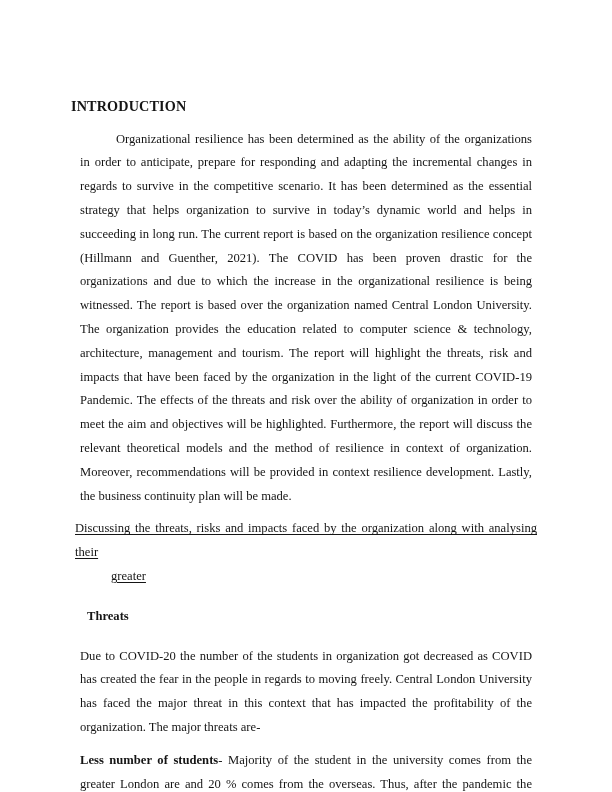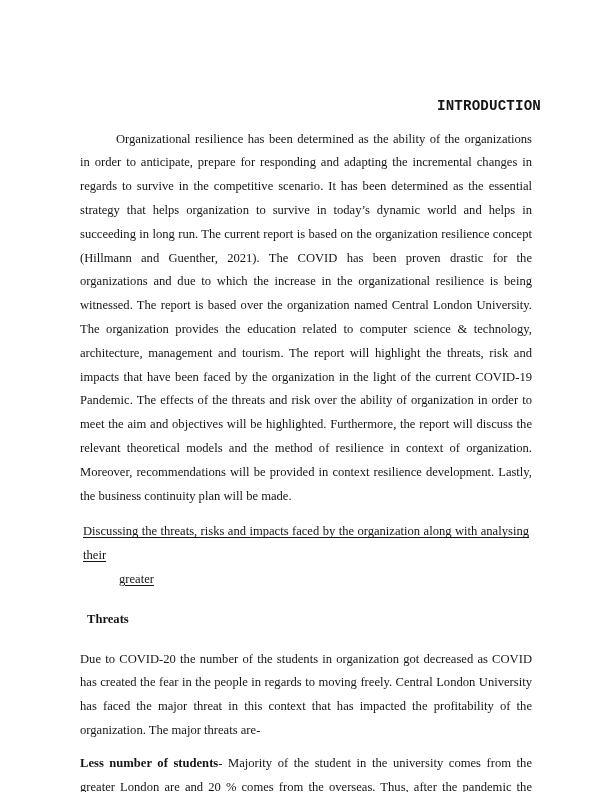--- a/index.html
+++ b/index.html
@@ -21,41 +21,40 @@
     height: 792px;
     box-sizing: border-box;
     padding: 95px 71px 0 71px;
   }
   .doc-heading {
     font-size: 14.2px;
     font-weight: bold;
     line-height: 23.6px;
     margin: 0;
     letter-spacing: 0.15px;
-    text-align: right;
-    font-family: Liberation Mono, monospace;
+    text-align: left;
   }
   .heading-gap-main {
     margin-top: 1px;
   }
   .body-para {
     font-size: 12.6px;
     line-height: 23.8px;
     margin: 9px;
     text-align: justify;
     text-justify: inter-word;
     hyphens: none;
   }
   .indent-first {
     text-indent: 36px;
   }
   .sub-underline {
     font-size: 12.6px;
     line-height: 23.8px;
-    margin: 12px;
+    margin: 4px;
     text-align: justify;
     text-justify: inter-word;
     text-decoration: underline;
     text-underline-offset: 2px;
     padding-left: 0;
   }
   .sub-underline .wrapline {
     display: block;
     text-align: left;
     padding-left: 36px;

